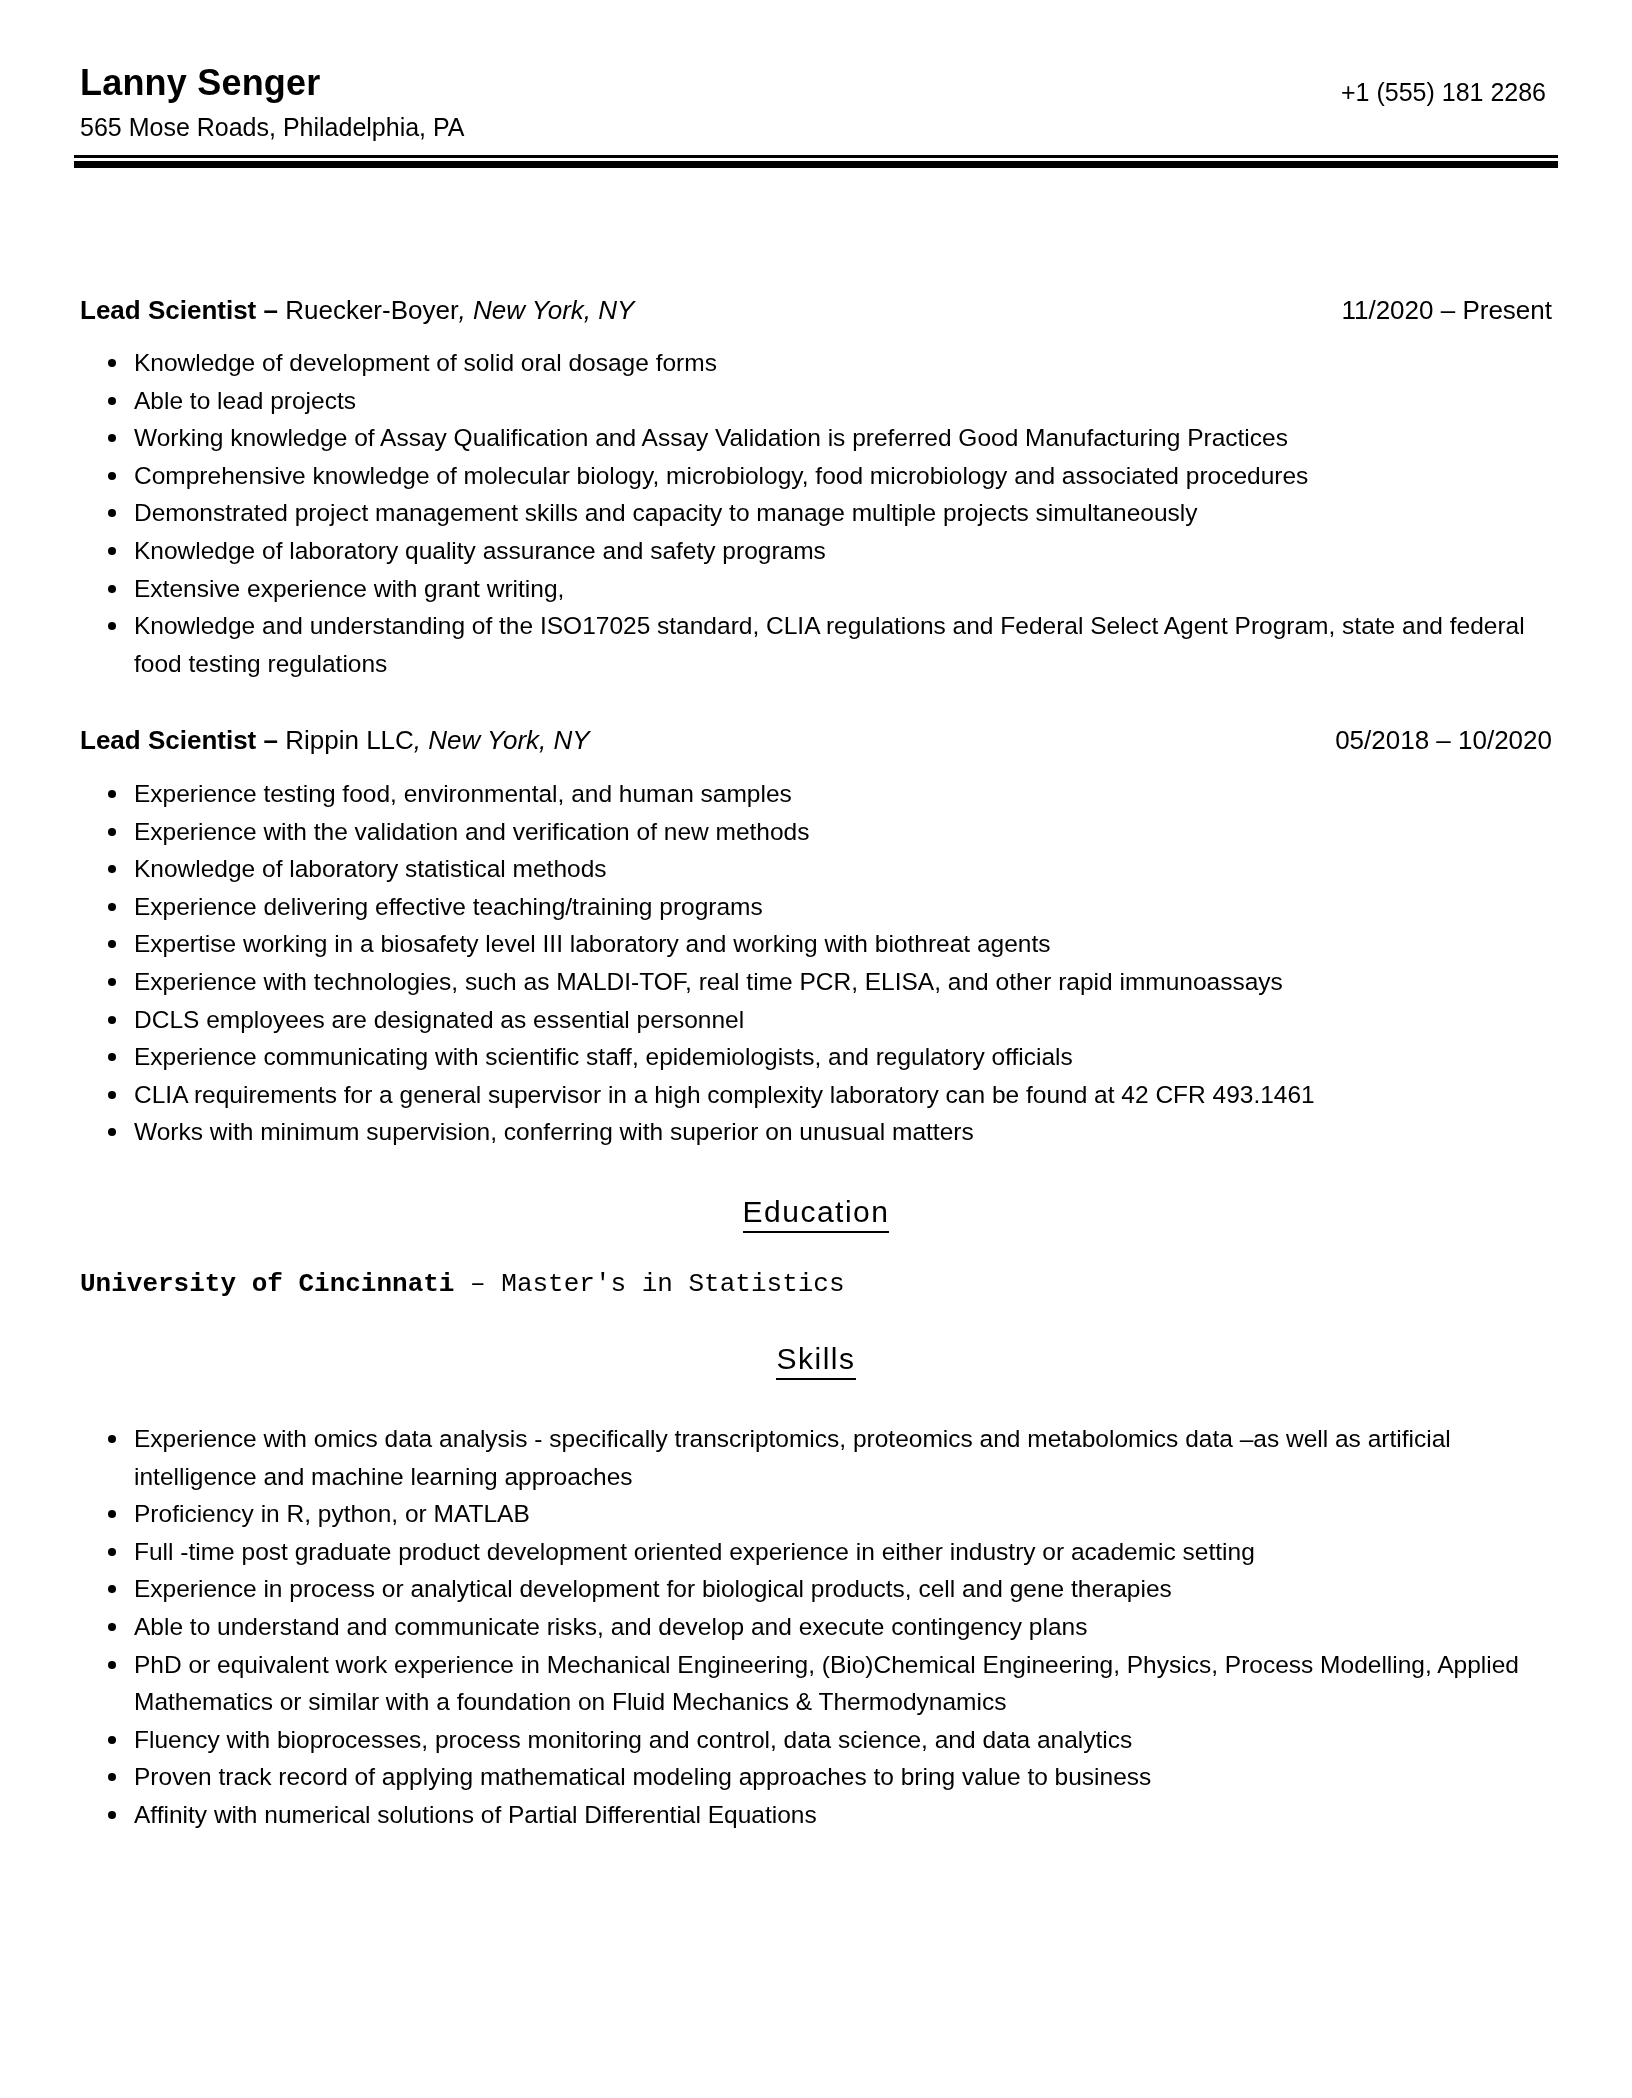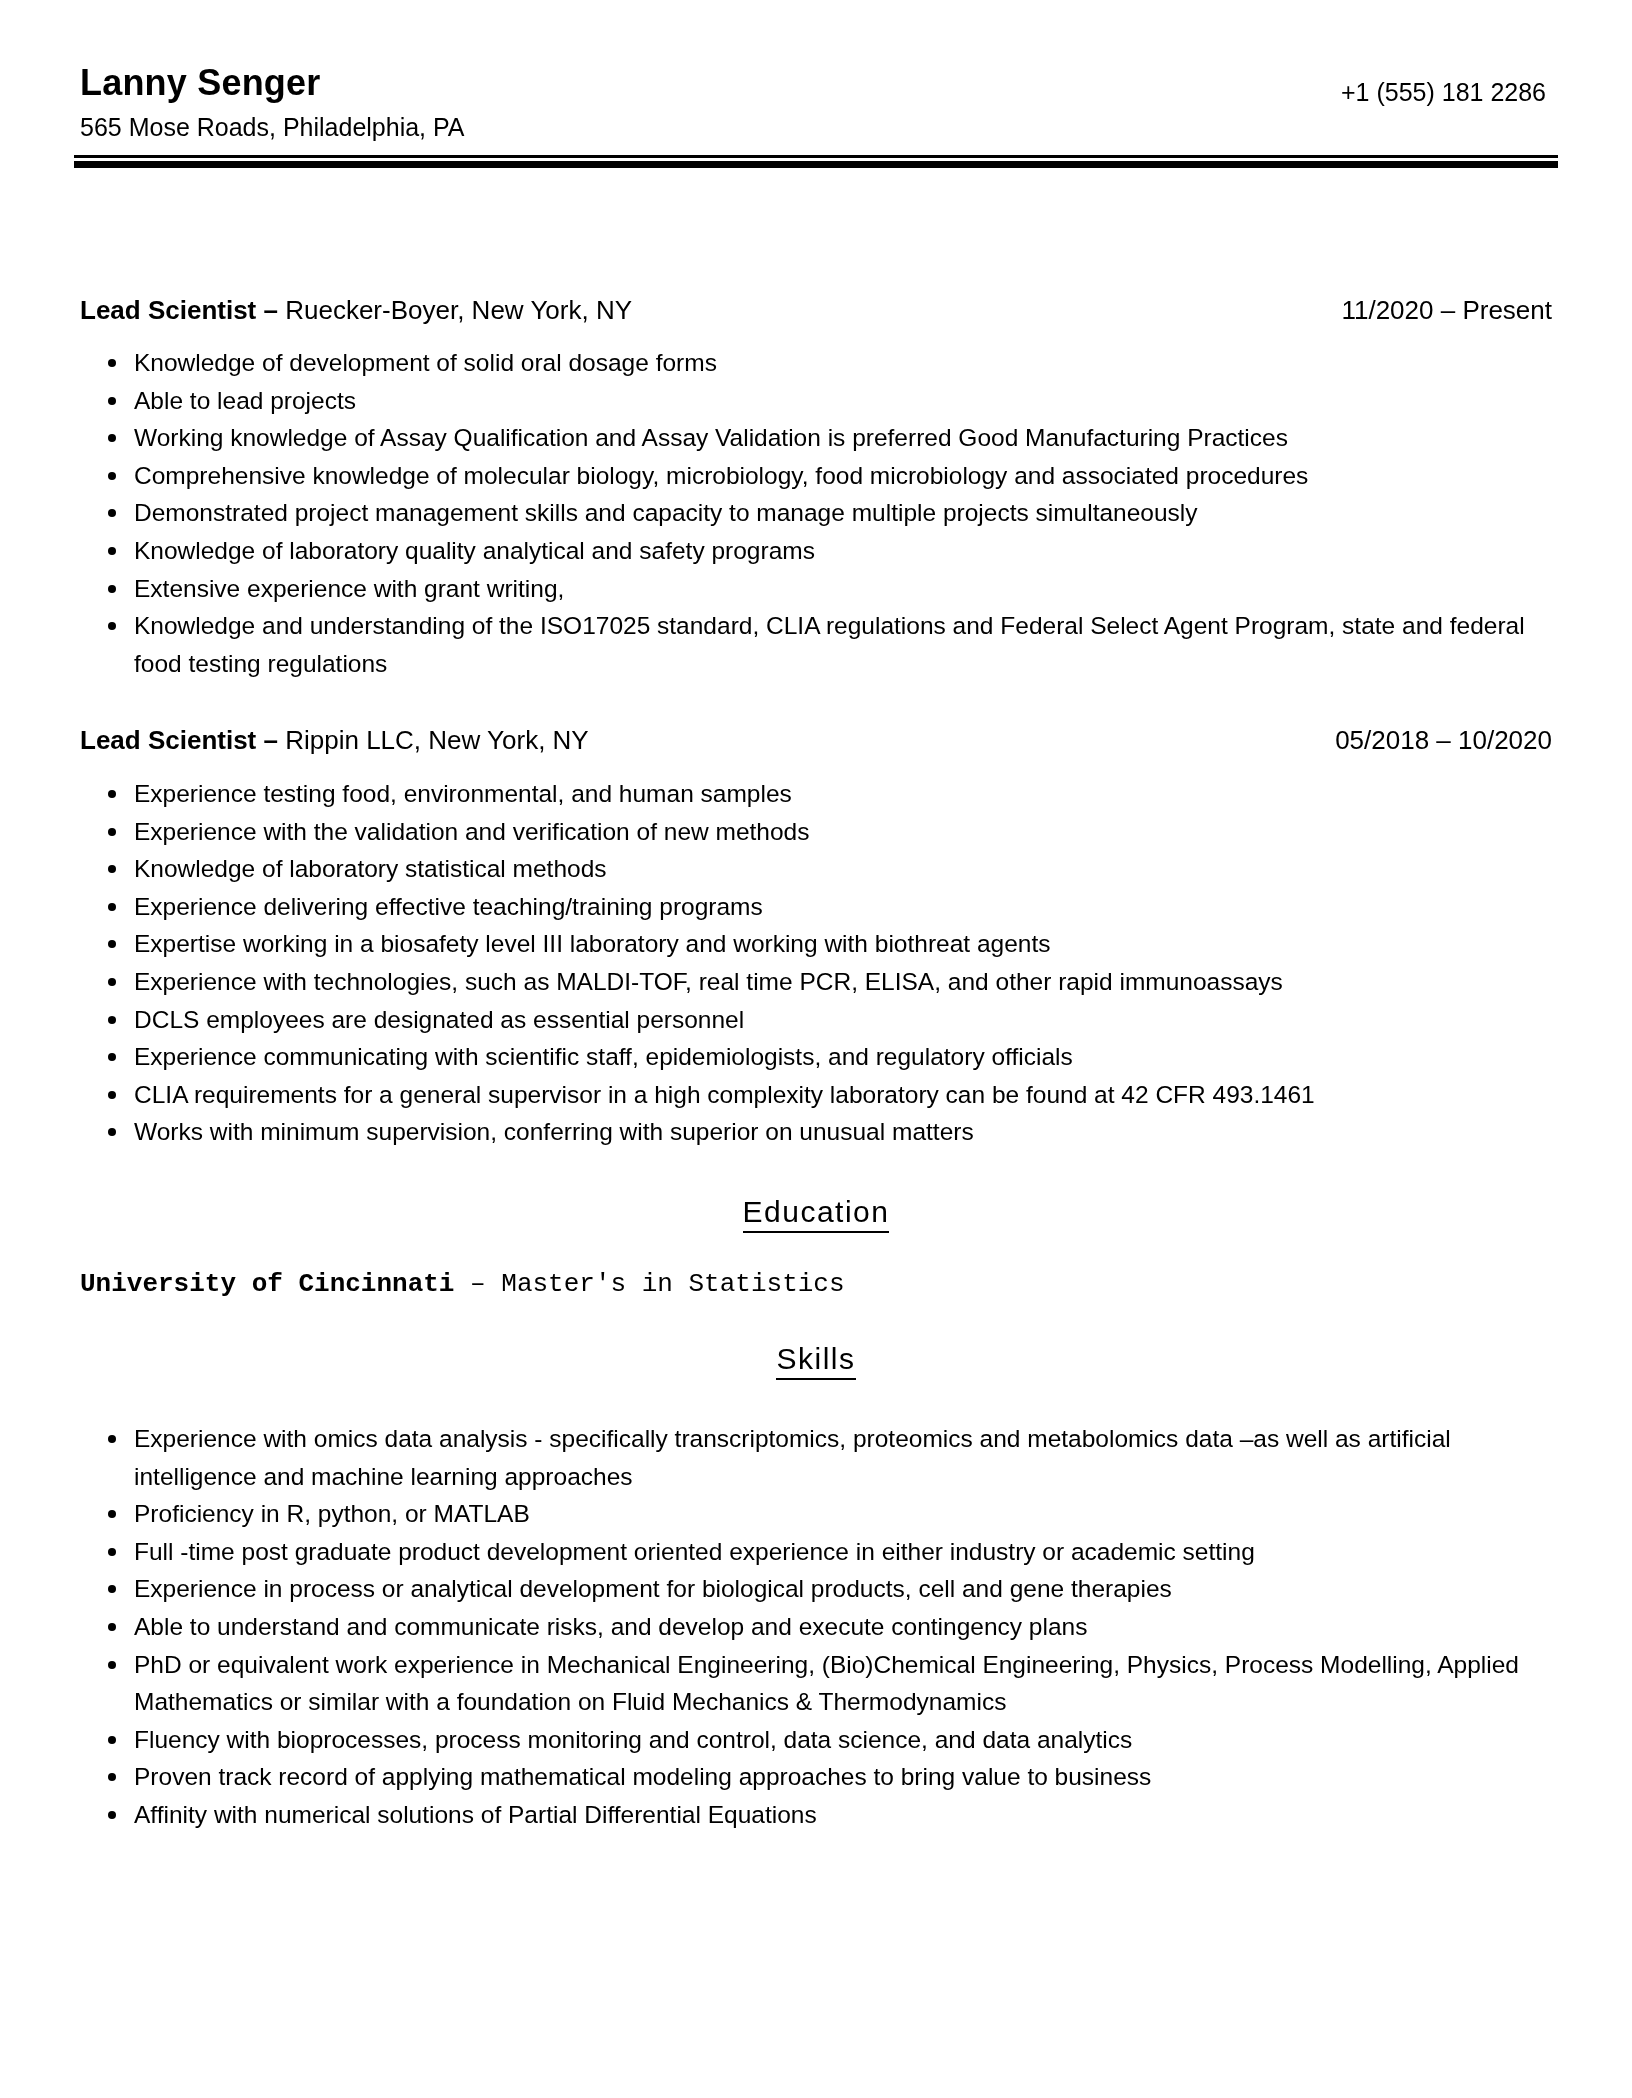--- a/index.html
+++ b/index.html
@@ -10,21 +10,21 @@
   .address { position: absolute; left: 0; top: 113px; font-size: 25px; }
   .phone { position: absolute; right: 6px; top: 78px; font-size: 25px; }
   .rule-thin { position: absolute; left: -6px; right: -6px; top: 155px; height: 3px; background: #000; }
   .rule-thick { position: absolute; left: -6px; right: -6px; top: 161px; height: 7px; background: #000; }
 
   .section-title { text-align: center; font-size: 30px; letter-spacing: 1.5px; position: absolute; left: 0; width: 1472px; }
   .section-title span { display: inline-block; border-bottom: 2px solid #000; padding-bottom: 2px; }
 
   .job-head { position: absolute; left: 0; width: 1472px; font-size: 26px; }
   .job-head .title { font-weight: bold; }
-  .job-head .loc { }
+  .job-head .loc { font-style: italic; }
   .job-head .dates { position: absolute; right: 0; top: 0; }
 
   ul.bullets { position: absolute; left: 0; width: 1472px; margin: 8px; padding: 0; list-style: none; font-size: 24.5px; line-height: 37.6px; }
   ul.bullets li { position: relative; padding-left: 46px; }
   ul.bullets li::before { content: ""; position: absolute; left: 20px; top: 15px; width: 8px; height: 8px; border-radius: 50%; background: #000; }
 
   .edu { position: absolute; left: 0; font-size: 26px; font-family: Liberation Mono, monospace; }
   .edu .school { font-weight: bold; }
 </style>
 </head>
@@ -44,21 +44,21 @@
   <div class="job-head" style="top:295px;">
     <span class="title">Lead Scientist</span><span class="title"> – </span><span>Ruecker-Boyer</span><span class="loc">, New York, NY</span>
     <span class="dates">11/2020 – Present</span>
   </div>
   <ul class="bullets" id="job1-list" style="top:336px;">
       <li>Knowledge of development of solid oral dosage forms</li>
       <li>Able to lead projects</li>
       <li>Working knowledge of Assay Qualification and Assay Validation is preferred Good Manufacturing Practices</li>
       <li>Comprehensive knowledge of molecular biology, microbiology, food microbiology and associated procedures</li>
       <li>Demonstrated project management skills and capacity to manage multiple projects simultaneously</li>
-      <li>Knowledge of laboratory quality analytical and safety programs</li>
+      <li>Knowledge of laboratory quality assurance and safety programs</li>
       <li>Extensive experience with grant writing,</li>
       <li>Knowledge and understanding of the ISO17025 standard, CLIA regulations and Federal Select Agent Program, state and federal food testing regulations</li>
     </ul>
 
   <div class="job-head" style="top:725px;">
     <span class="title">Lead Scientist</span><span class="title"> – </span><span>Rippin LLC</span><span class="loc">, New York, NY</span>
     <span class="dates">05/2018 – 10/2020</span>
   </div>
   <ul class="bullets" id="job2-list" style="top:767px;">
       <li>Experience testing food, environmental, and human samples</li>

